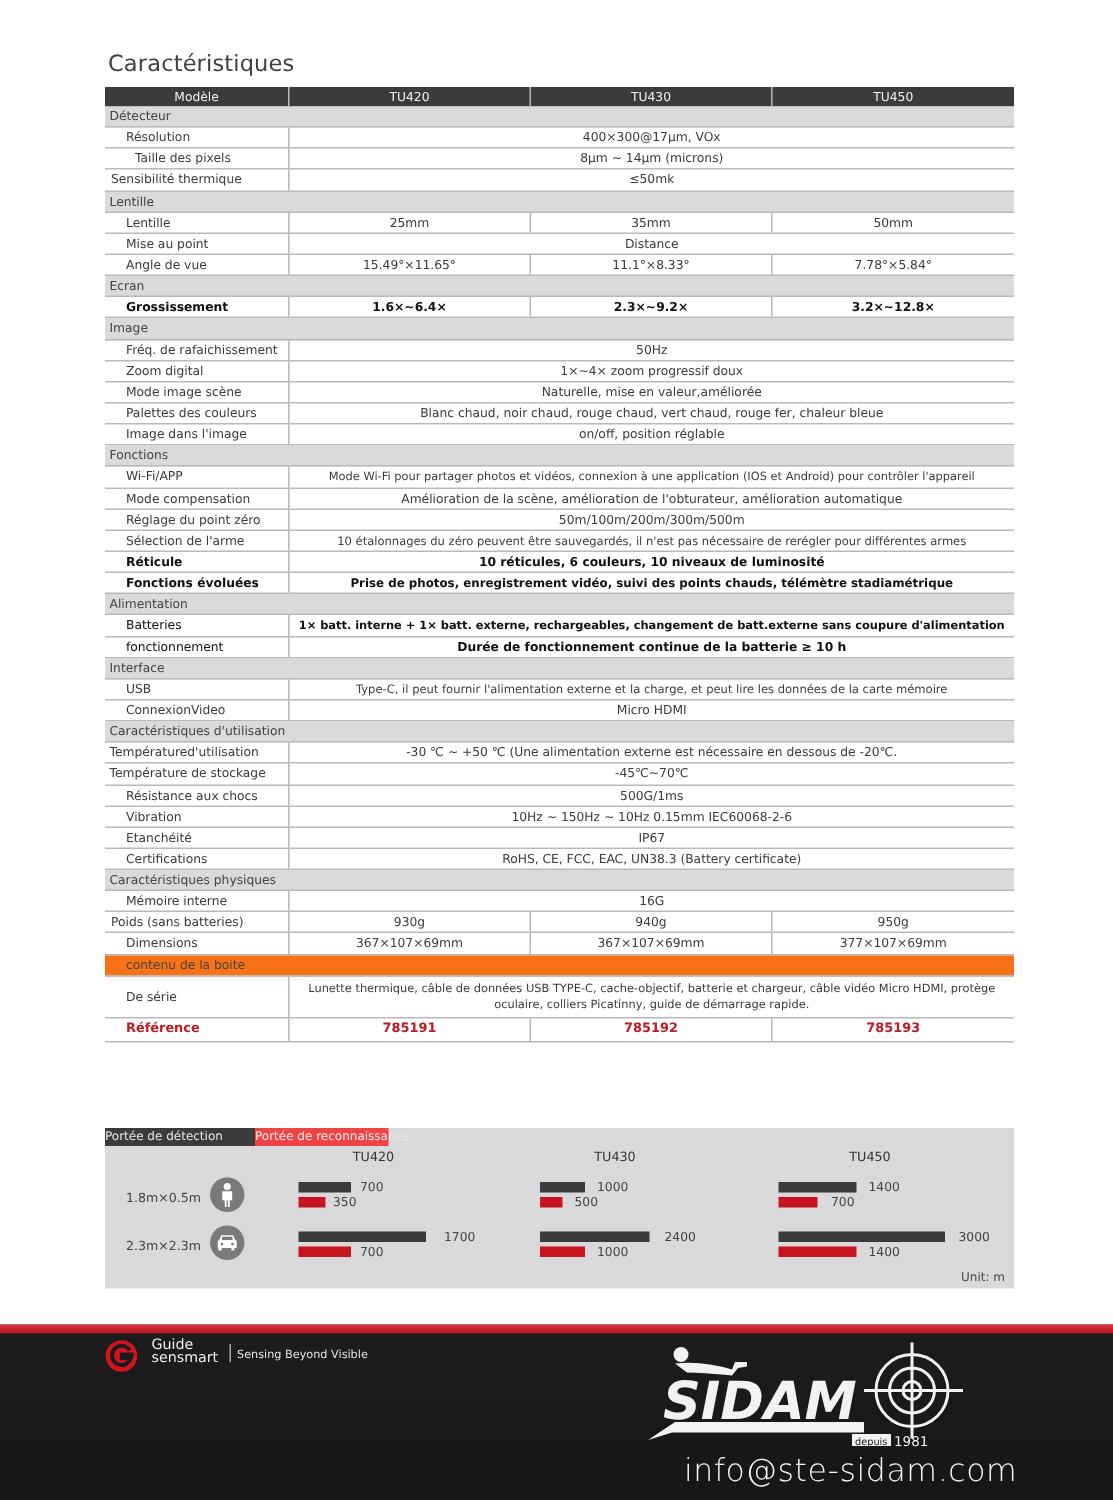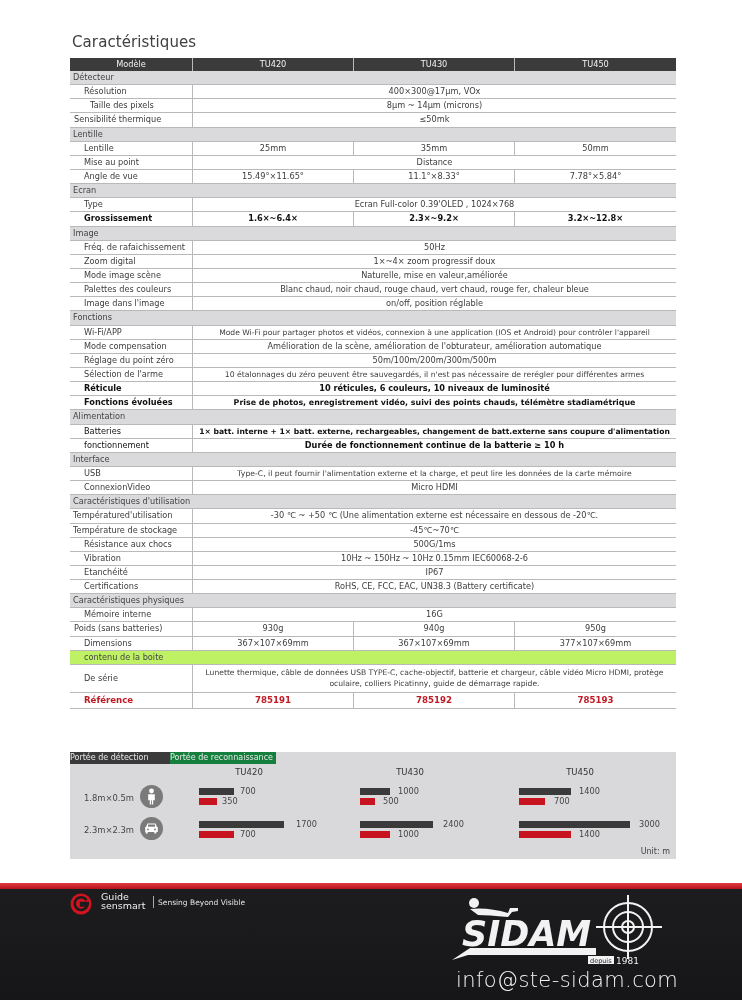--- a/index.html
+++ b/index.html
@@ -49,21 +49,21 @@
   .range-panel {
     position: absolute; left: 70px; top: 752px; width: 606px; height: 107px;
     background: #d9d9db;
   }
   .range-tabs { position: absolute; left: 0; top: 0; display: flex; height: 12px; }
   .range-tab {
     font-size: 8px; line-height: 12px; padding: 0 0; color: #e8e8e8;
     font-family: "DejaVu Sans", sans-serif; white-space: nowrap;
   }
   .range-tab.detect { background: #3b3b3b; width: 100px; }
-  .range-tab.recog { background: #15803d; width: 106px; }
+  .range-tab.recog { background: #ef4444; width: 89px; }
   .model-title {
     position: absolute; top: 15px; font-size: 8.5px; color: #333; width: 80px; text-align: center;
   }
   .target-label {
     position: absolute; left: 14px; font-size: 8.4px; color: #444; white-space: nowrap;
   }
   .target-icon {
     position: absolute; left: 70px; width: 23px; height: 23px; border-radius: 50%;
     background: #7a7a7a;
   }
@@ -93,21 +93,21 @@
     position: absolute; left: 101px; top: 892px; font-size: 9.5px; line-height: 9px; color: #f0f0f0;
     font-family: "DejaVu Sans", sans-serif;
   }
   .guide-divider {
     position: absolute; left: 153px; top: 896px; width: 1px; height: 12px; background: #aaa;
   }
   .guide-tagline {
     position: absolute; left: 158px; top: 898px; font-size: 7.5px; color: #e6e6e6;
     font-family: "DejaVu Sans", sans-serif; white-space: nowrap;
   }
-  .sidam-logo { position: absolute; left: 448px; top: 893px; width: 230px; height: 80px; }
+  .sidam-logo { position: absolute; left: 428px; top: 893px; width: 230px; height: 80px; }
   .sidam-email {
     position: absolute; left: 456px; top: 968px; font-size: 21px; color: #f4f4f4;
     font-family: "DejaVu Sans", sans-serif; font-weight: 300; letter-spacing: 0.4px;
   }
 </style>
 </head>
 <body>
 
 <h1 class="page-title">Caractéristiques</h1>
 
@@ -152,24 +152,20 @@
   <div class="row">
       <div class="label">Angle de vue</div>
       <div class="cell3">15.49°×11.65°</div>
       <div class="cell3">11.1°×8.33°</div>
       <div class="cell3">7.78°×5.84°</div>
     </div>
 
   <div class="row section">
       <span class="section-label">Ecran</span>
     </div>
-  <div class="row">
-      <div class="label">Type</div>
-      <div class="value">Ecran Full-color 0.39'OLED ,  1024×768</div>
-    </div>
   <div class="row bold">
       <div class="label">Grossissement</div>
       <div class="cell3">1.6×~6.4×</div>
       <div class="cell3">2.3×~9.2×</div>
       <div class="cell3">3.2×~12.8×</div>
     </div>
 
   <div class="row section">
       <span class="section-label">Image</span>
     </div>
@@ -287,21 +283,21 @@
       <div class="cell3">940g</div>
       <div class="cell3">950g</div>
     </div>
   <div class="row">
       <div class="label">Dimensions</div>
       <div class="cell3">367×107×69mm</div>
       <div class="cell3">367×107×69mm</div>
       <div class="cell3">377×107×69mm</div>
     </div>
 
-  <div class="row section" style="background:#bef264">
+  <div class="row section" style="background:#f97316">
       <span class="section-label" style="padding-left:14px">contenu de la boite</span>
     </div>
   <div class="row tall">
       <div class="label">De série</div>
       <div class="value" style="white-space:normal;font-size:7.6px">Lunette thermique, câble de données USB TYPE-C, cache-objectif, batterie et chargeur, câble vidéo Micro HDMI, protège oculaire, colliers Picatinny, guide de démarrage rapide.</div>
     </div>
   <div class="row ref" style="height:16px;line-height:15px">
       <div class="label">Référence</div>
       <div class="cell3">785191</div>
       <div class="cell3">785192</div>

